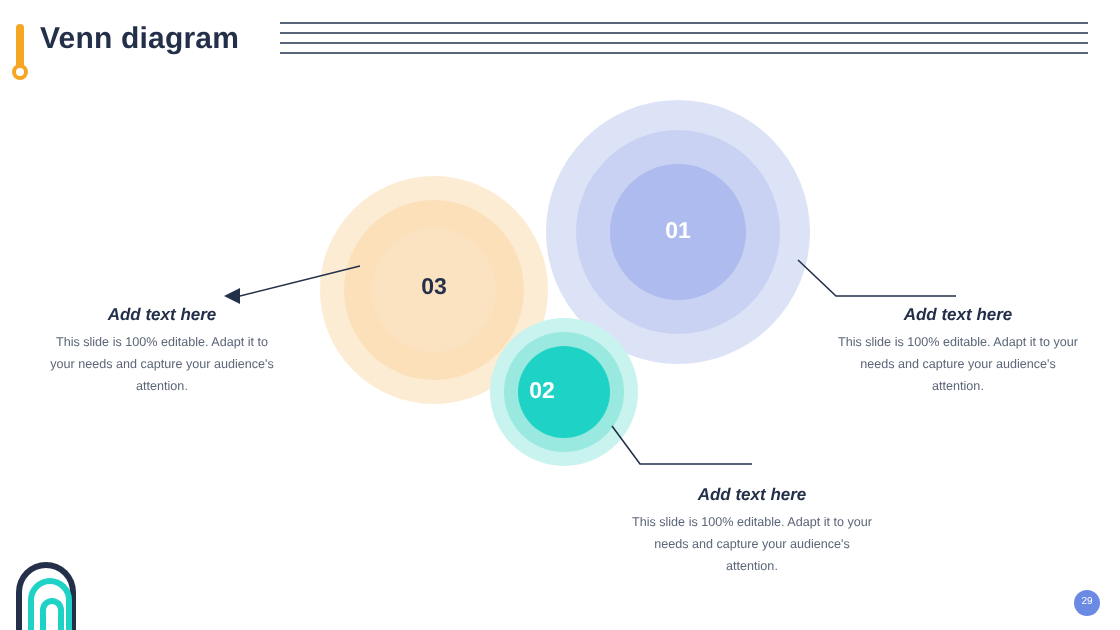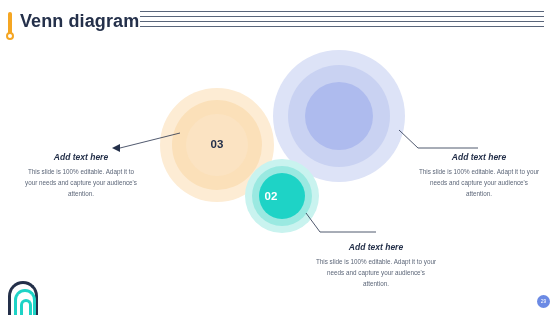--- a/index.html
+++ b/index.html
@@ -33,21 +33,21 @@
     height: 8px;
     border-radius: 50%;
     background: #ffffff;
     border: 2px solid #f5a623;
     box-sizing: border-box;
   }
   .page-title {
     position: absolute;
     left: 20px;
     top: 11px;
-    font-size: 18px;
+    font-size: 15px;
     font-weight: bold;
     color: #24304a;
     letter-spacing: .1px;
   }
   .header-lines {
     position: absolute;
     left: 140px;
     top: 11px;
     right: 16px;
     height: 22px;
@@ -170,20 +170,21 @@
   <div class="circ c03-outer"></div>
   <div class="circ c03-mid"></div>
   <div class="circ c03-inner"></div>
 
   <div class="circ c01-inner"></div>
 
   <div class="circ c02-outer"></div>
   <div class="circ c02-mid"></div>
   <div class="circ c02-inner"></div>
 
+  <div class="num num-01">01</div>
   <div class="num num-03 dark">03</div>
   <div class="num num-02">02</div>
 
   <svg class="connector" style="left:0;top:0;width:560px;height:315px;">
 
     <polyline points="180,133 120,148 118,148" fill="none" stroke="#24304a" stroke-width="0.8"></polyline>
     <polygon points="120,144 112,148 120,152" fill="#24304a"></polygon>
 
     <polyline points="399,130 418,148 478,148" fill="none" stroke="#24304a" stroke-width="0.8"></polyline>
 

